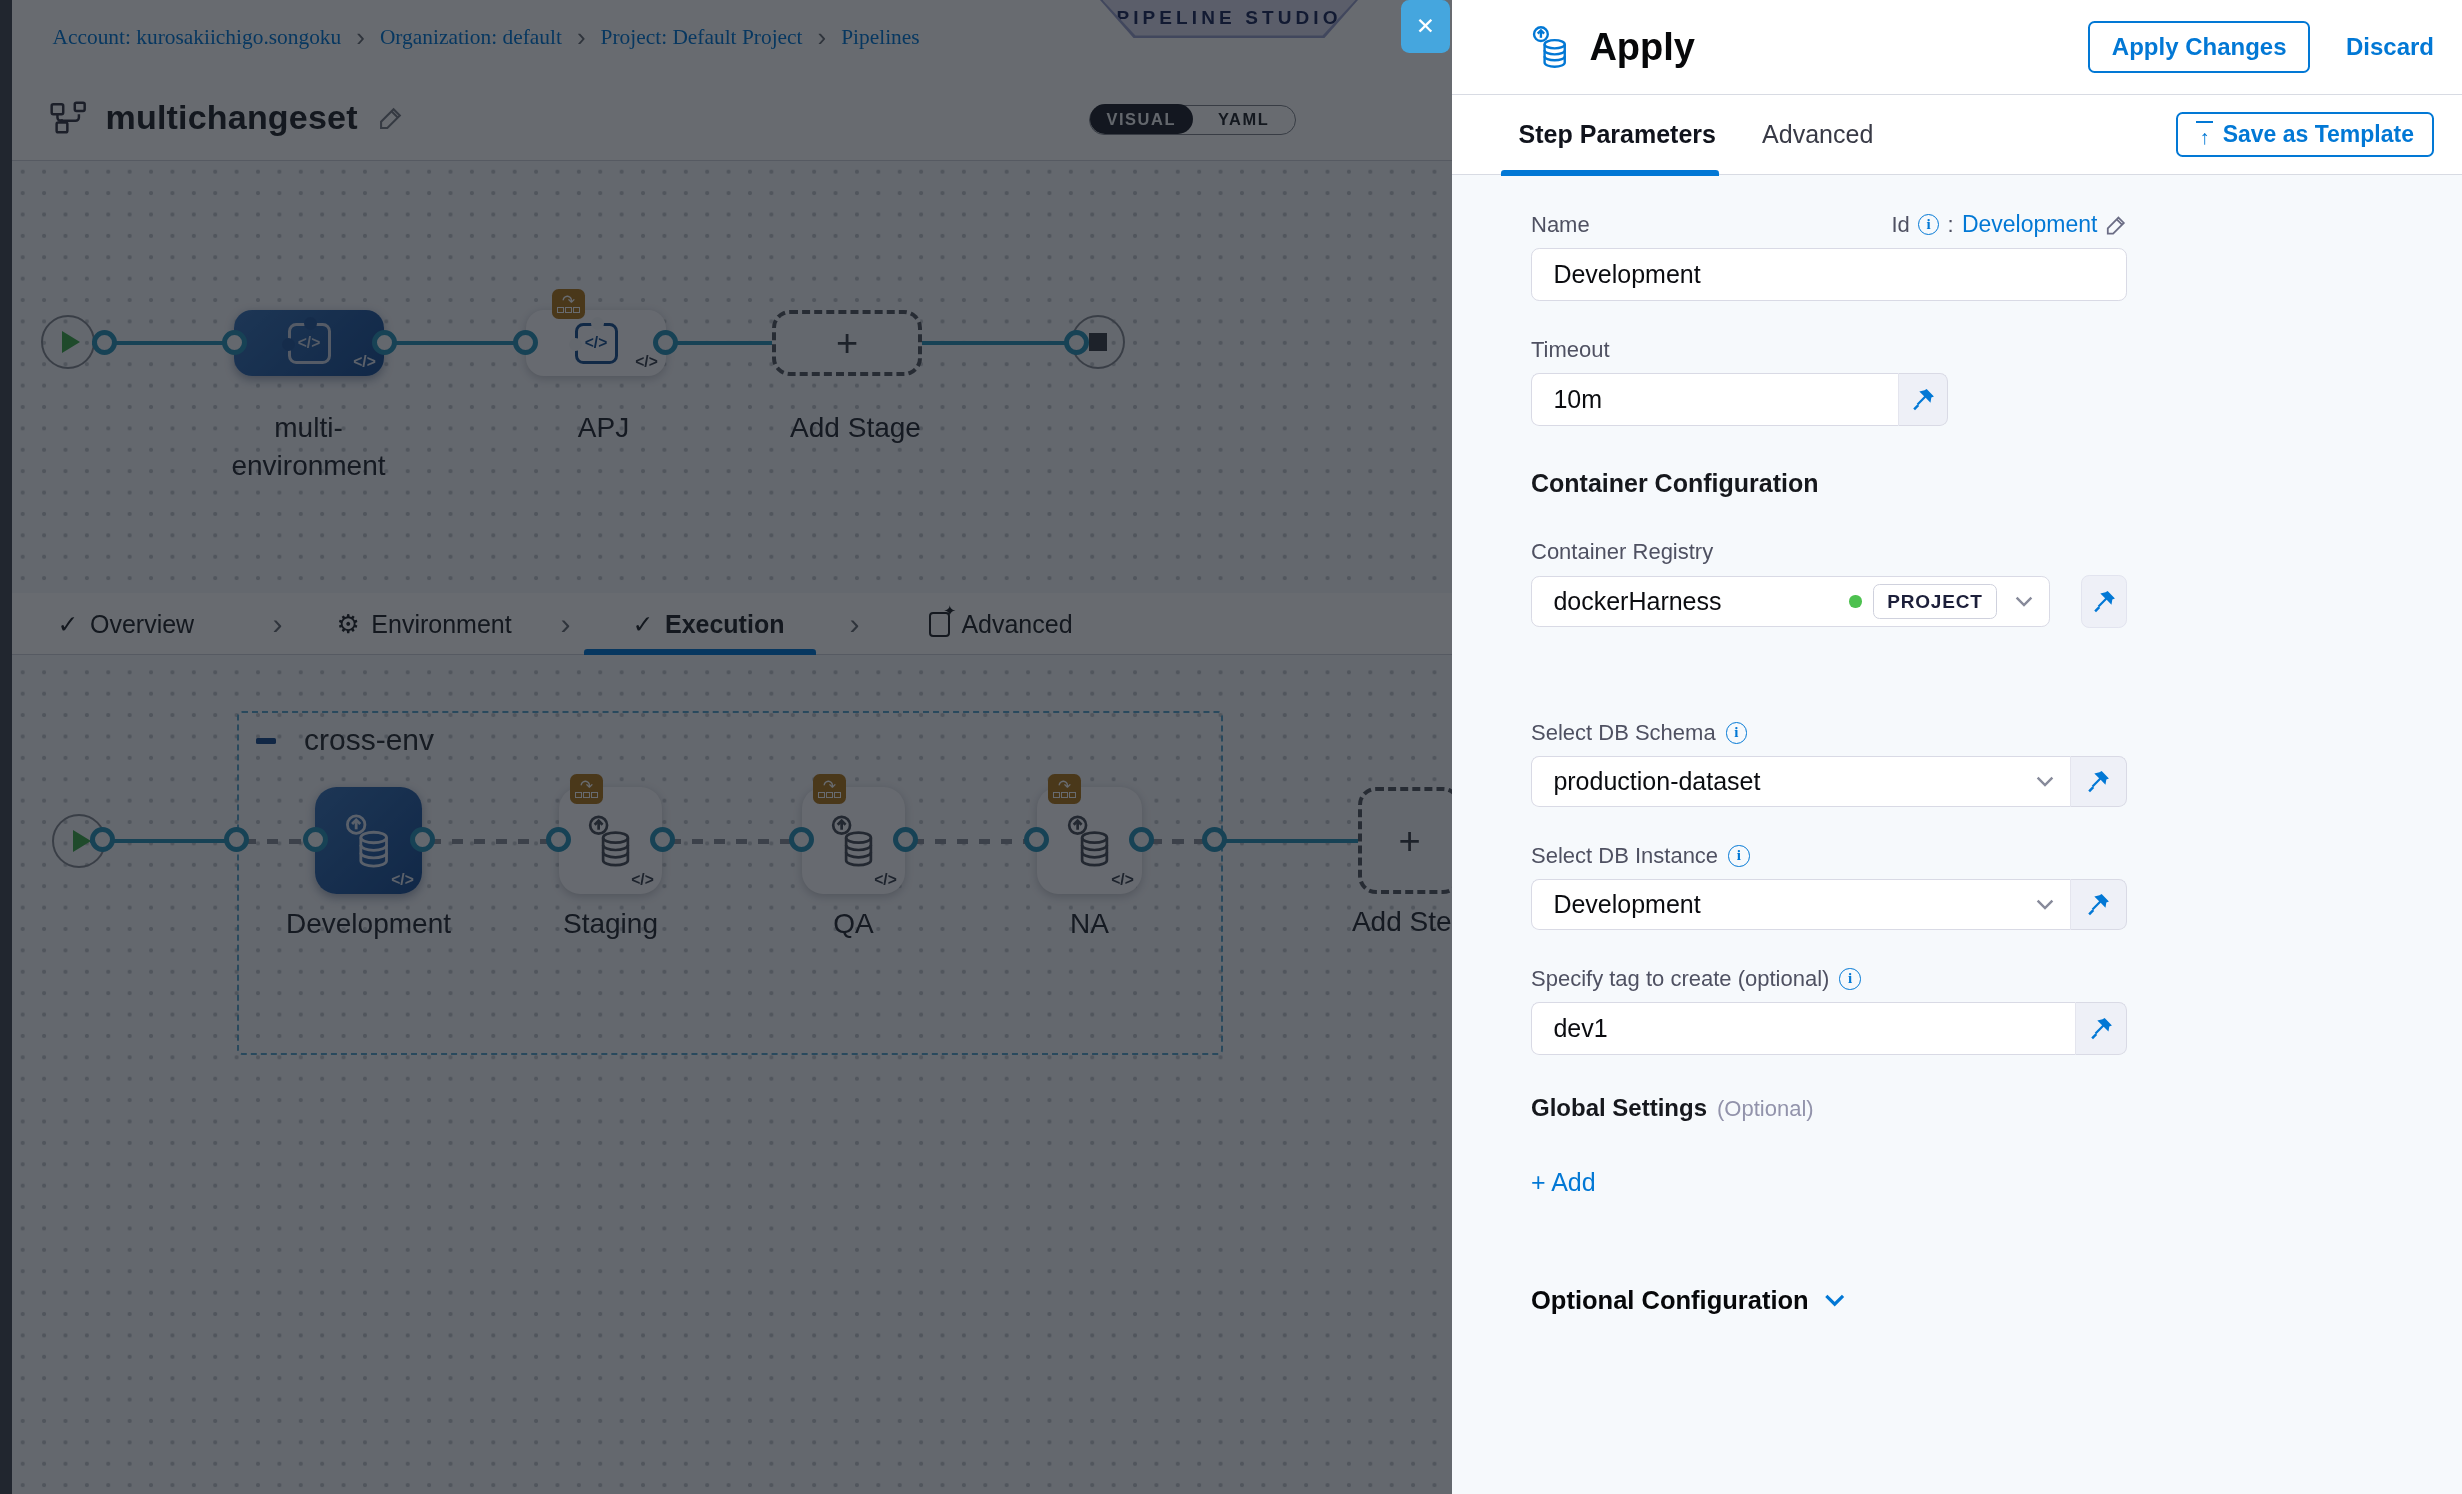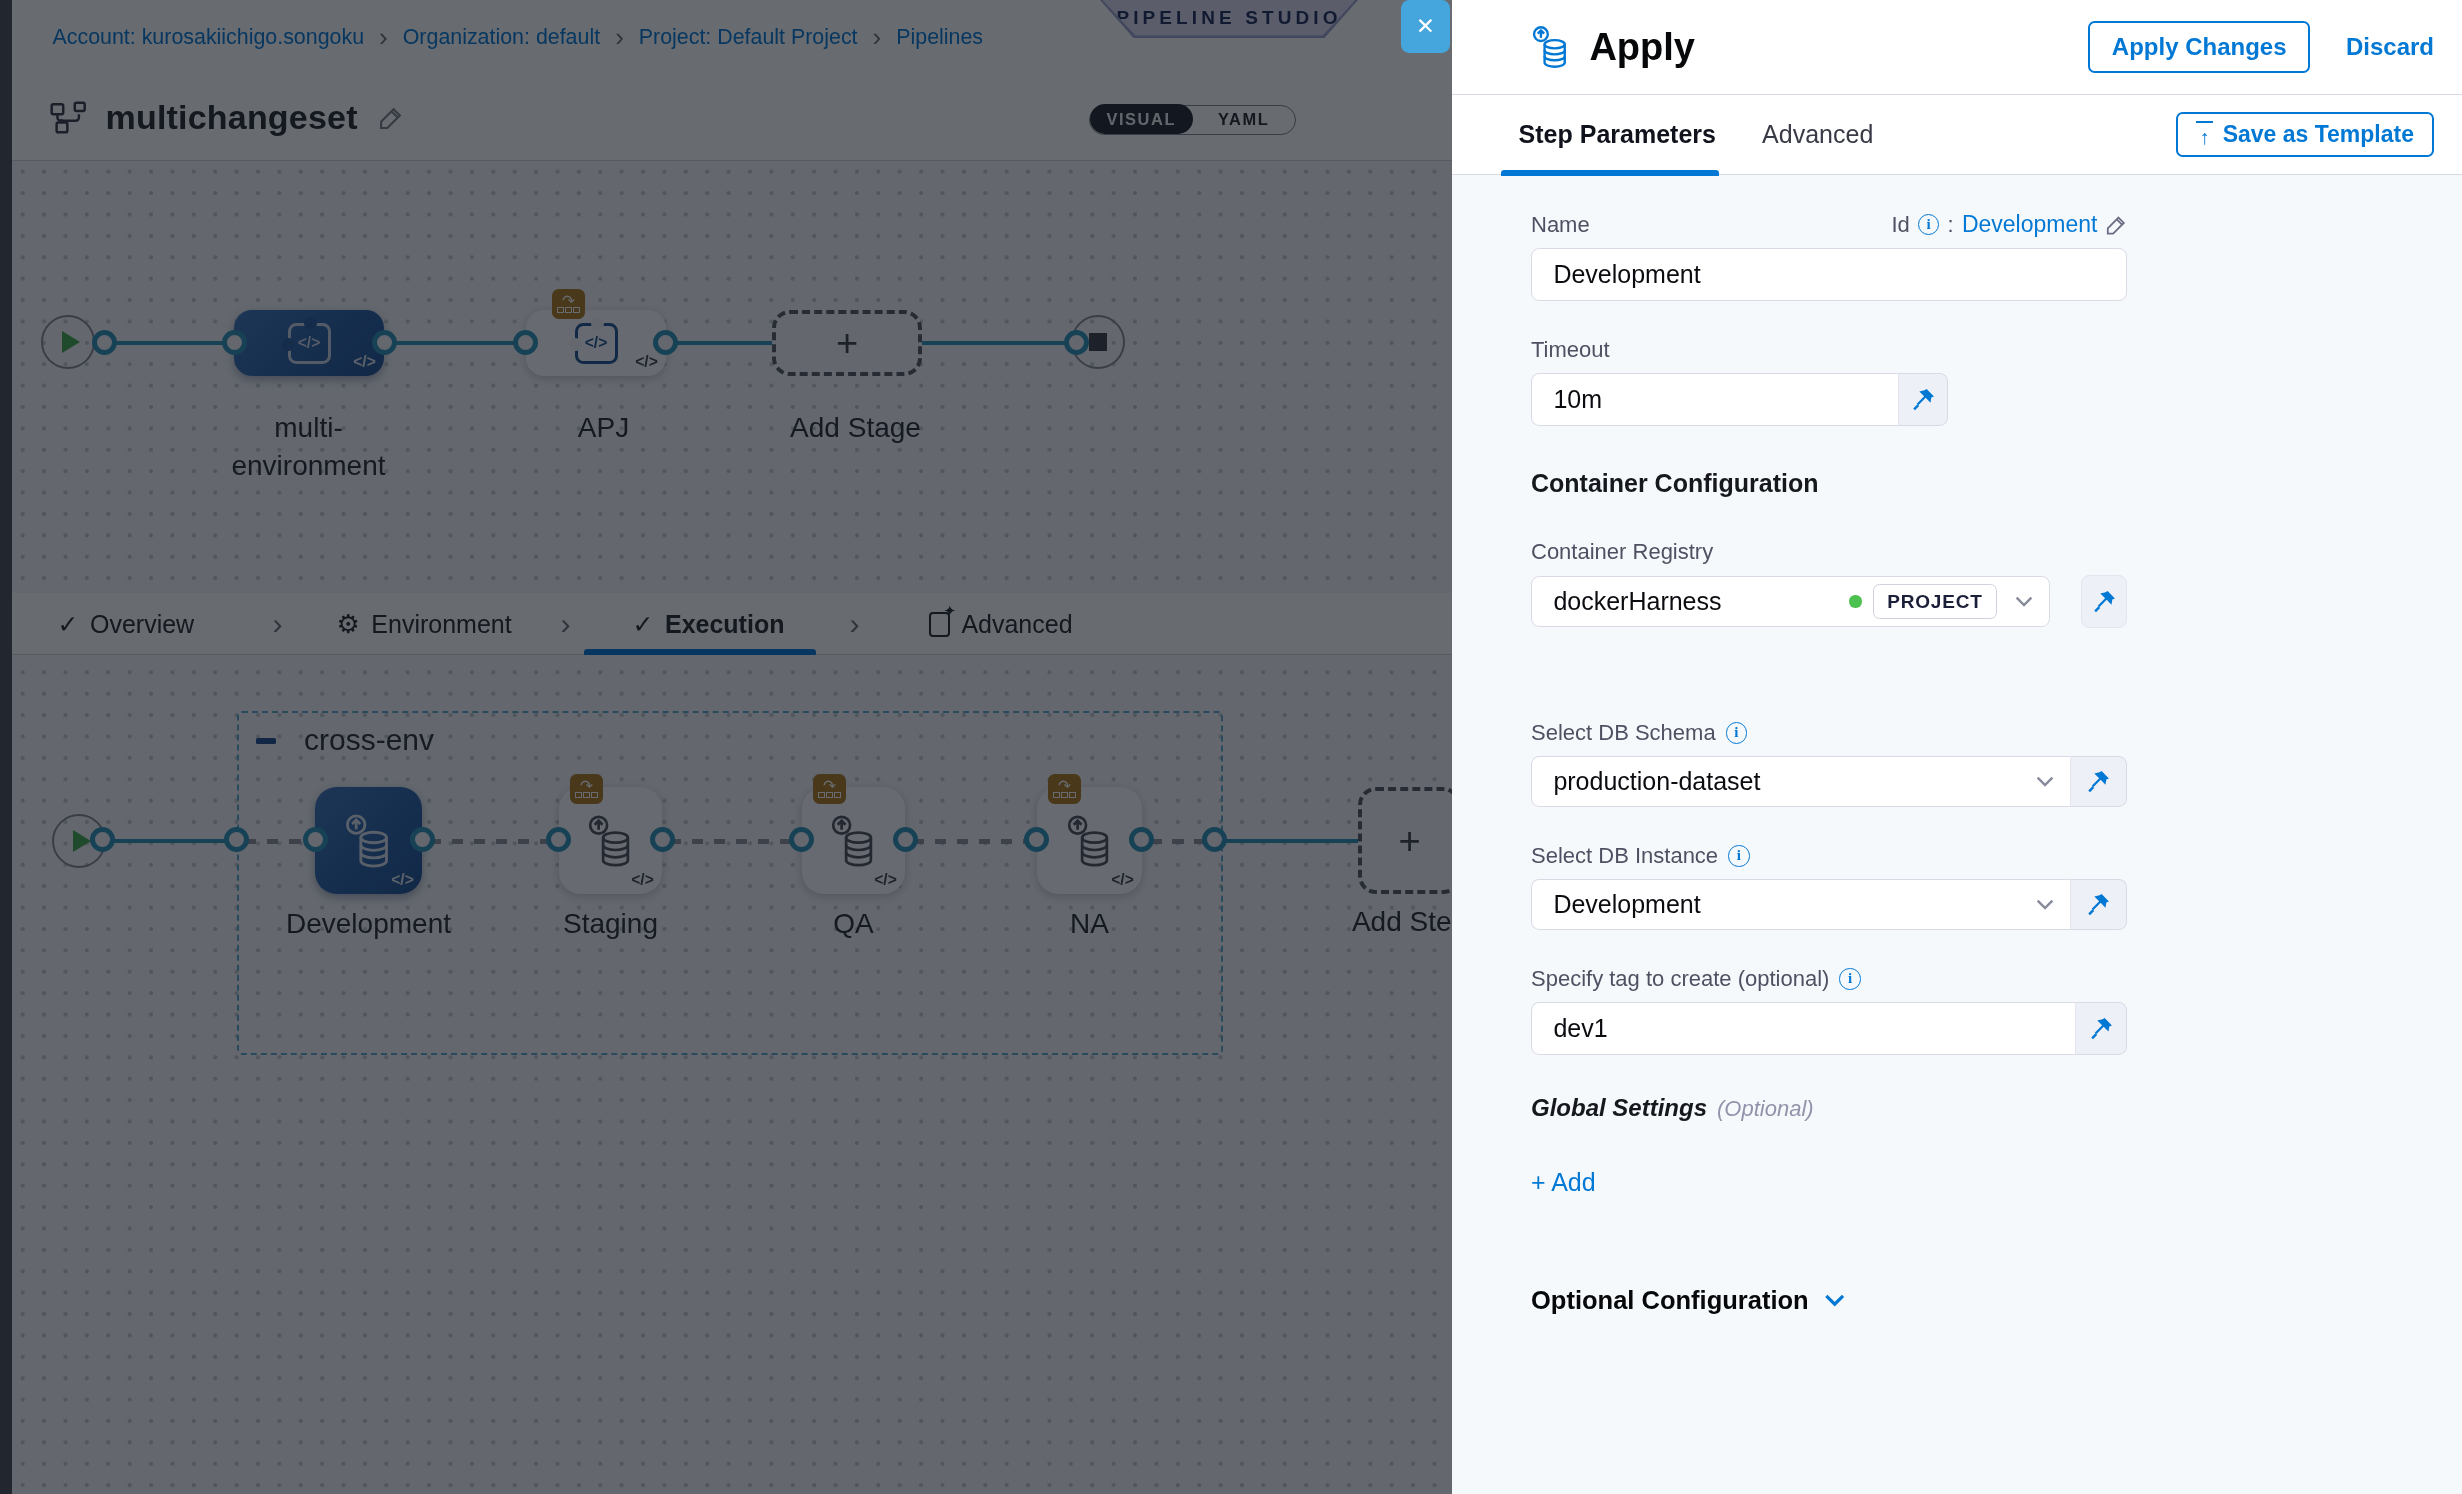--- a/index.html
+++ b/index.html
@@ -3,21 +3,21 @@
 <meta charset="utf-8">
 <style>
   html,body{margin:0;padding:0;background:#e8eaee;}
   *{box-sizing:border-box;font-family:"Liberation Sans","DejaVu Sans",sans-serif;}
   .app{position:relative;width:2462px;height:1495px;overflow:hidden;background:#f4f6f9;}
 
   
   .left{position:absolute;left:0;top:0;width:1452px;height:1495px;background:#f4f6f9;overflow:hidden;}
   .navstrip{position:absolute;left:0;top:0;width:11.5px;height:1495px;background:#454a54;}
   .crumbbar{position:absolute;left:11.5px;top:0;width:1441px;height:74px;background:#ffffff;display:flex;align-items:center;padding-left:41px;}
-  .crumb{color:#0278d5;font-size:21.4px;}
+  .crumb{color:#0278d5;font-size:21.4px;font-family:Liberation Serif, serif;}
   .i-sep{color:#6b7077;font-size:26px;margin:0 15px;line-height:1;}
   .i-sep::before{content:"›";}
 
   .titlebar{position:absolute;left:11.5px;top:74px;width:1441px;height:87px;background:#ffffff;border-bottom:0.8px solid #cfd3d9;display:flex;align-items:center;padding-left:38px;}
   .pipe-ico{width:38px;height:33px;margin-right:18px;color:#383946;}
   .title{font-size:34px;font-weight:700;color:#22272b;letter-spacing:0.2px;}
   .pencil{margin-left:21.4px;color:#7a7e87;}
 
   .toggle{position:absolute;left:1089px;top:105px;width:207px;height:30px;border:1.6px solid #80858d;border-radius:15px;display:flex;align-items:center;background:transparent;}
   .toggle .seg{width:50%;height:30px;margin-top:-1.6px;display:flex;align-items:center;justify-content:center;font-size:16.4px;font-weight:700;letter-spacing:1.6px;}
@@ -126,21 +126,21 @@
   .selval{font-size:25px;color:#0b0c10;flex:1;}
   .chev{width:18px;height:11.5px;}
   .dot-g{width:12.3px;height:12.3px;border-radius:50%;background:#4dc14f;margin-right:11.5px;}
   .scope-badge{border:1.6px solid #cfd1dd;border-radius:6.6px;padding:5.7px 13px;font-size:19px;font-weight:600;letter-spacing:0.8px;color:#1c1f3a;background:#fff;margin-right:18px;}
   .heading{font-size:25px;font-weight:700;color:#16181d;}
   .gsrow{display:flex;align-items:baseline;gap:10px;}
   .gsopt{font-size:22px;color:#9293ab;}
   .addlink{font-size:25px;color:#0278d5;cursor:pointer;}
   .optrow{display:flex;align-items:center;gap:15px;font-size:25.5px;font-weight:700;color:#07080a;cursor:pointer;}
   .chev-blue{width:21.4px;height:13px;}
-  .mt12{margin-top:10px;} .mt44{margin-top:36px;} .mt48{margin-top:39px;font-style:italic;} .mt50{margin-top:41px;}
+  .mt12{margin-top:10px;} .mt44{margin-top:36px;} .mt48{margin-top:39px;} .mt50{margin-top:41px;}
   .mt52{margin-top:43px;} .mt56{margin-top:46px;} .mt108{margin-top:89px;} .mt112{margin-top:92px;}
 </style>
 </head>
 <body>
 
 <div class="app">
 
   <div class="left">
     <div class="navstrip"></div>
 

